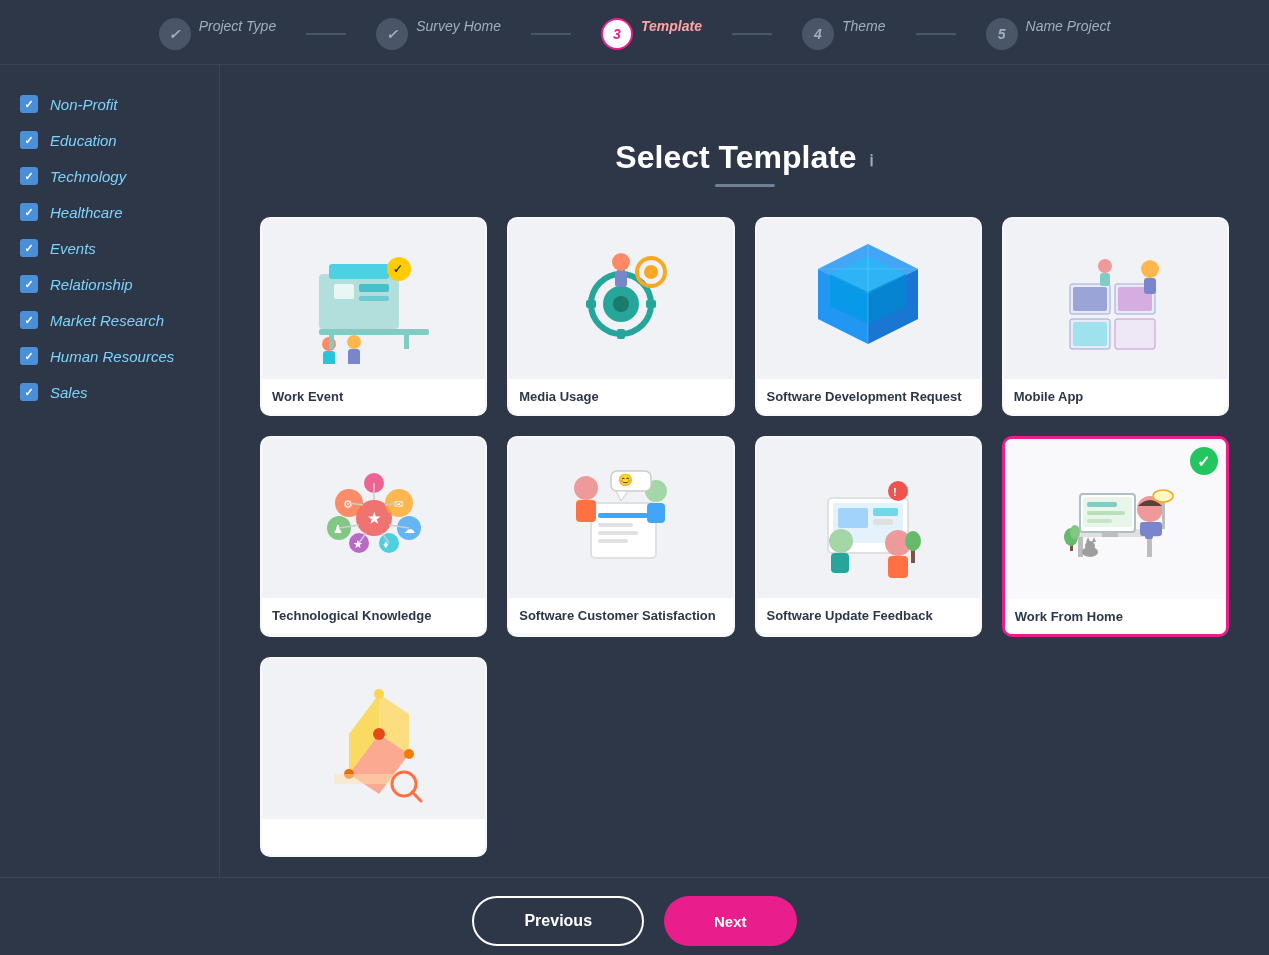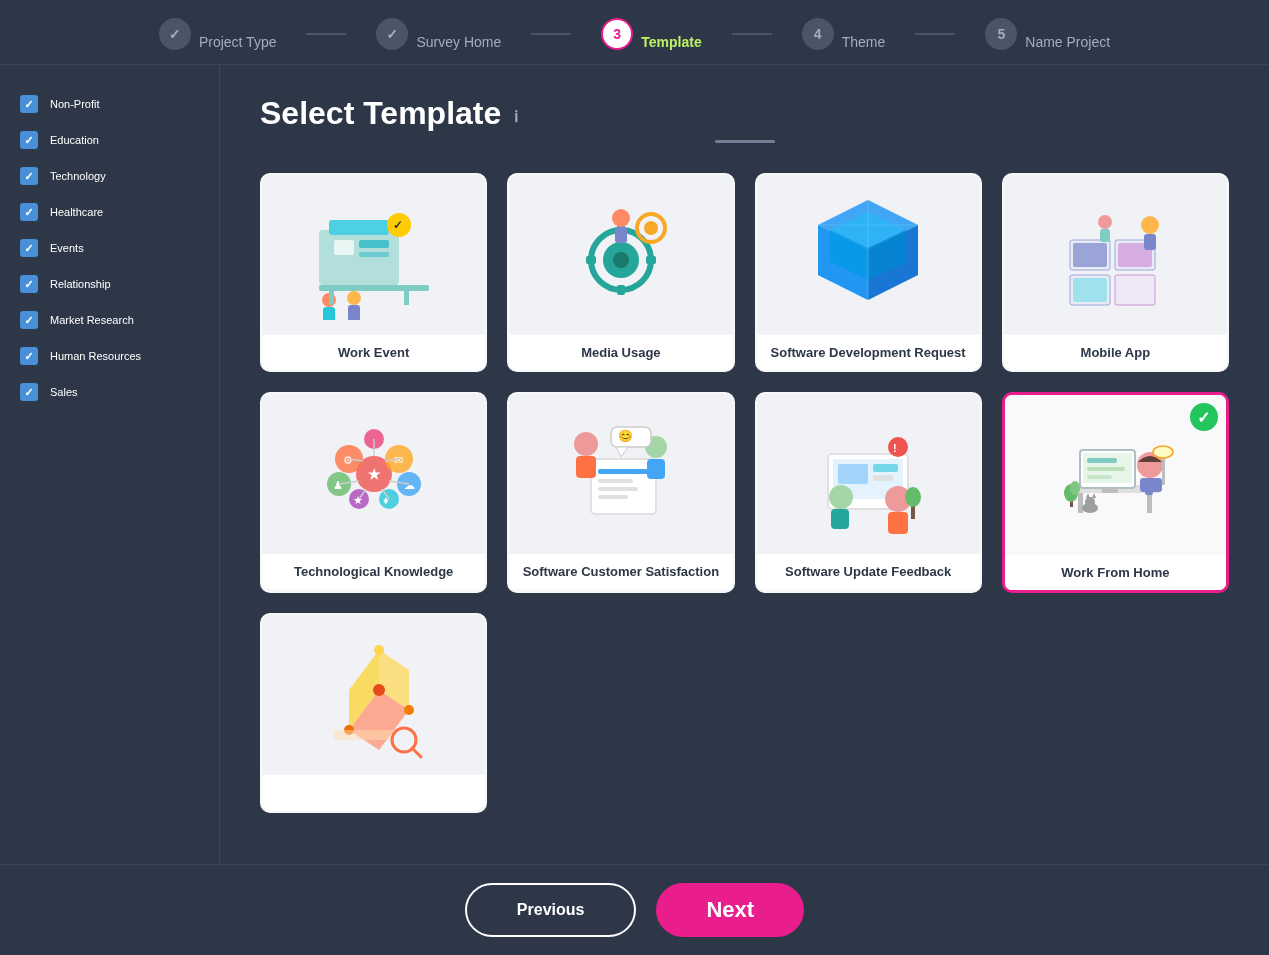--- a/index.html
+++ b/index.html
@@ -17,23 +17,24 @@
       background: #2d3748;
       padding: 18px 0 14px;
       display: flex;
       justify-content: center;
       align-items: center;
       gap: 30px;
       border-bottom: 1px solid #3a4556;
     }
     .step {
       display: flex;
-      align-items: flex-end;
+      align-items: flex-start;
       gap: 8px;
       cursor: pointer;
+      font-style: italic;
     }
     .step-circle {
       width: 32px;
       height: 32px;
       border-radius: 50%;
       display: flex;
       align-items: center;
       justify-content: center;
       font-size: 14px;
       font-weight: bold;
@@ -56,21 +57,21 @@
     .step-circle.inactive {
       background: #4a5568;
       color: #a0aec0;
       border: 2px solid #4a5568;
     }
     .step-label {
       font-size: 14px;
       color: #a0aec0;
     }
     .step-label.active {
-      color: #bef264;
+      color: #fca5a5;
       font-weight: 700;
     }
     .step-separator {
       width: 40px;
       height: 2px;
       background: #4a5568;
     }
 
     
     .main-content {
@@ -105,36 +106,39 @@
       justify-content: center;
       flex-shrink: 0;
     }
     .checkbox::after {
       content: '✓';
       color: #fff;
       font-size: 11px;
       font-weight: bold;
     }
     .sidebar-label {
-      font-size: 11px;
-      color: #ffffff;
+      font-size: 15px;
+      color: #7dd3fc;
+      font-style: italic;
     }
 
     
     .content-area {
       flex: 1;
       padding: 30px 40px 20px;
       overflow-y: auto;
     }
 
     .page-title {
+      text-align: center;
       font-size: 32px;
       font-weight: 700;
       color: #fff;
       margin-bottom: 8px;
+      margin-top: 44px;
     }
     .page-title span.info-icon {
       font-size: 16px;
       color: #a0aec0;
       vertical-align: middle;
       margin-left: 4px;
       cursor: pointer;
     }
     .title-underline {
       width: 60px;
@@ -166,21 +170,20 @@
       width: 100%;
       height: 160px;
       display: flex;
       align-items: center;
       justify-content: center;
       background: #f0f2f5;
       overflow: hidden;
     }
     .template-card-label {
       padding: 10px;
-      text-align: center;
       font-size: 13px;
       font-weight: 700;
       color: #2d3748;
       background: #fff;
     }
     .selected-check {
       position: absolute;
       top: 8px;
       right: 8px;
       width: 28px;
@@ -219,21 +222,21 @@
       font-size: 16px;
       font-weight: 700;
       cursor: pointer;
     }
     .btn-next {
       padding: 14px 50px;
       border-radius: 30px;
       border: none;
       background: #e91e8c;
       color: #fff;
-      font-size: 22px;
+      font-size: 15px;
       font-weight: 700;
       cursor: pointer;
     }
   </style>
 </head>
 <body>
 
 <div class="steps-bar">
   <div class="step">
     <div class="step-circle done"></div>

